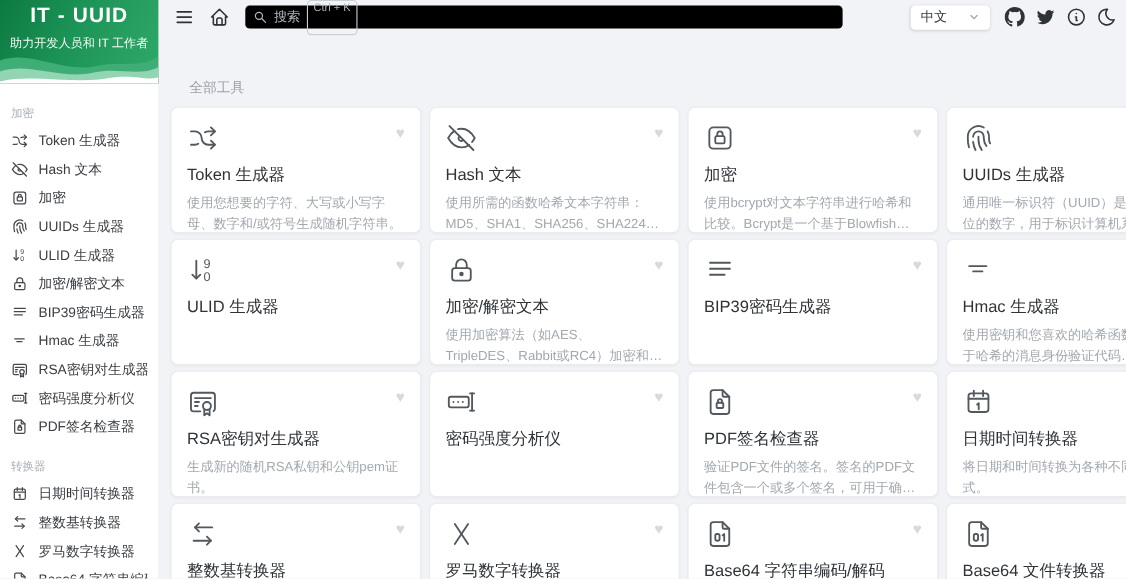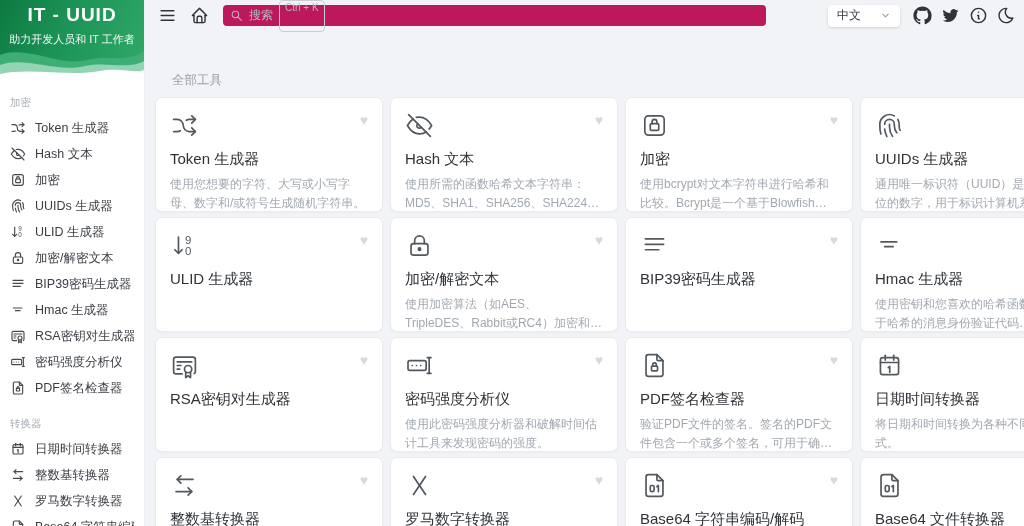--- a/index.html
+++ b/index.html
@@ -17,21 +17,21 @@
   .nav-section-title { font-size:10.5px; color:#a9aeb5; margin:16px 0 5px 10px; }
   .nav-item { display:flex; align-items:center; gap:9px; padding:4.5px 10px; cursor:pointer; color:#3a3e44; }
   .nav-label { font-size:12.5px; white-space:nowrap; overflow:hidden; }
   .nav-icon { width:16px; height:16px; min-width:16px; color:#45494f; }
 
   
   .main { flex:1; overflow:hidden; position:relative; }
   .topbar { height:28px; display:flex; align-items:center; padding:3px 6px 0 10px; gap:8px; }
   .icon-btn { width:24px; height:24px; border:none; background:transparent; color:#2e3338; display:flex; align-items:center; justify-content:center; cursor:pointer; border-radius:4px; }
   .icon-btn svg { width:19px; height:19px; }
-  .search { flex:1; height:21px; background:#be185d; border-radius:4px; display:flex; align-items:center; padding:0 7px; gap:6px; color:#b3b9c0; cursor:text; margin:0 14px 0 4px; }
+  .search { flex:1; height:21px; background:#000000; border-radius:4px; display:flex; align-items:center; padding:0 7px; gap:6px; color:#b3b9c0; cursor:text; margin:0 14px 0 4px; }
   .search svg { width:13px; height:13px; }
   .search-placeholder { font-size:12px; }
   .kbd { border:1px solid #c9ced4; border-radius:4px; font-size:10px; padding:0 5px; height:32px; line-height:14px; color:#b3b9c0; background:transparent; }
   .lang { height:22px; background:#fff; border-radius:4px; box-shadow:0 1px 3px rgba(0,0,0,.14); padding:0 9px; font-size:12px; color:#33373c; display:flex; align-items:center; justify-content:space-between; width:72px; cursor:pointer;margin-left:40px; }
   .lang svg { width:11px; height:11px; color:#9aa0a7; }
   .topbar-actions { display:flex; align-items:center; gap:4px; margin-left:2px; }
 
   .content { padding-left:10px; }
   .section-heading { margin-top:44px; margin-bottom:8px; font-size:12.5px; color:#9aa0a8; height:17px;margin-left:17px; }
   .grid { width:943px; display:grid; grid-template-columns:repeat(4,228px); grid-auto-rows:115px; gap:5px 7px; }
@@ -357,36 +357,36 @@
                 <circle cx="15" cy="15" r="3"></circle>
                 <path d="M13 17.5V22l2-1.5 2 1.5v-4.5"></path>
                 <path d="M10 19H5a2 2 0 0 1-2-2V7c0-1.1.9-2 2-2h14a2 2 0 0 1 2 2v10a2 2 0 0 1-1 1.73"></path>
                 <path d="M6 9h12"></path>
                 <path d="M6 12h3"></path>
                 <path d="M6 15h2"></path>
               </svg>
               <span class="heart">♥</span>
             </div>
             <div class="card-title">RSA密钥对生成器</div>
+            <div class="card-desc">生成新的随机RSA私钥和公钥pem证书。</div>
           </div>
           <div class="card">
             <div class="card-top">
               <svg class="card-icon" viewBox="0 0 24 24" fill="none" stroke="currentColor" stroke-width="1.4" stroke-linecap="round" stroke-linejoin="round">
                 <rect x="2.5" y="8" width="15" height="8" rx="1.5"></rect>
                 <path d="M6 12h.01"></path>
                 <path d="M9.5 12h.01"></path>
                 <path d="M13 12h.01"></path>
                 <path d="M18.5 5.5h3"></path>
                 <path d="M18.5 18.5h3"></path>
                 <path d="M20 5.5v13"></path>
               </svg>
               <span class="heart">♥</span>
             </div>
             <div class="card-title">密码强度分析仪</div>
-            <div class="card-desc">使用此密码强度分析器和破解时间估计工具来发现密码的强度。</div>
           </div>
           <div class="card">
             <div class="card-top">
               <svg class="card-icon" viewBox="0 0 24 24" fill="none" stroke="currentColor" stroke-width="1.4" stroke-linecap="round" stroke-linejoin="round">
                 <path d="M14 3v4a1 1 0 0 0 1 1h4"></path>
                 <path d="M19 8v11a2 2 0 0 1-2 2H7a2 2 0 0 1-2-2V5a2 2 0 0 1 2-2h7z"></path>
                 <rect x="9.5" y="12.5" width="5" height="4" rx=".8"></rect>
                 <path d="M10.5 12.5v-1.2a1.5 1.5 0 0 1 3 0v1.2"></path>
               </svg>
               <span class="heart">♥</span>

